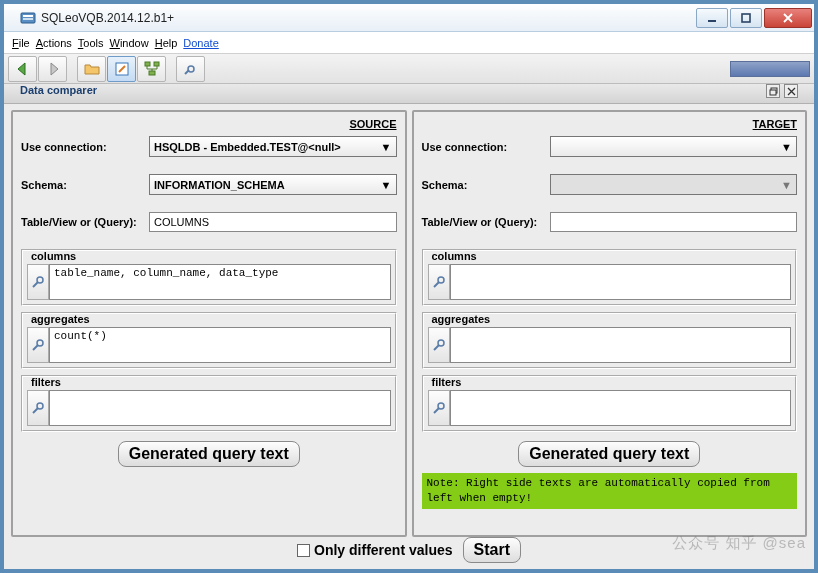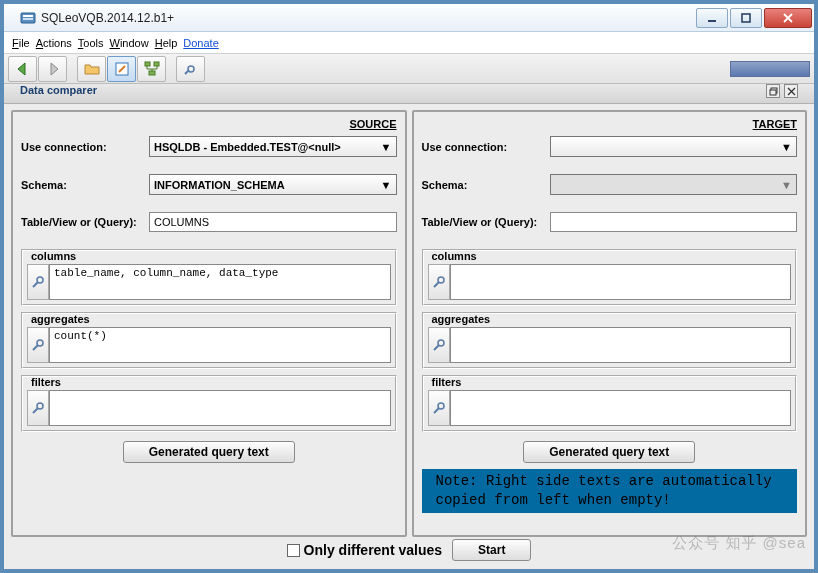--- a/index.html
+++ b/index.html
@@ -38,22 +38,22 @@
 .combo.disabled { background: #e0e0e0; color: #777; }
 .combo-arrow { position: absolute; right: 2px; top: 2px; width: 15px; height: 15px; display: flex; align-items: center; justify-content: center; }
 .text-input { flex: 1; height: 20px; border: 1px solid #888; background: #fff; padding: 0 4px; font-size: 11px; font-family: inherit; }
 .field-group { border: 2px groove #fff; padding: 0 4px 4px; margin-bottom: 6px; }
 .field-legend { font-weight: bold; margin: -1px 0 2px 4px; font-size: 11px; }
 .field-body { display: flex; }
 .wrench-box { width: 22px; background: linear-gradient(#fdfdfd,#e4e4e4); border: 1px solid #aaa; display: flex; align-items: center; justify-content: center; cursor: pointer; }
 .wrench-box svg { width: 14px; height: 14px; }
 .ta { flex: 1; height: 36px; border: 1px solid #888; background: #fff; font-family: "Courier New", monospace; font-size: 11px; padding: 2px 4px; white-space: pre; overflow: hidden; }
 .gen-btn-row { text-align: center; margin-top: 3px; }
-.btn { display: inline-block; border: 1px solid #8a8a8a; background: linear-gradient(#fdfdfd,#deddde); padding: 3px 25px; border-radius: 3px; font-weight: bold; font-size: 12px; cursor: pointer; }
-.note { margin-top: 6px; background: #0369a1; font-family: "Courier New", monospace; font-size: 14px; padding: 3px 14px; line-height: 1.35; }
+.btn { display: inline-block; border: 1px solid #8a8a8a; background: linear-gradient(#fdfdfd,#deddde); padding: 3px 10px; border-radius: 8px; font-weight: bold; font-size: 16px; cursor: pointer; }
+.note { margin-top: 6px; background: #84cc16; font-family: "Courier New", monospace; font-size: 11px; padding: 3px 5px; line-height: 1.35; }
 .bottom-bar { height: 26px; display: flex; align-items: center; justify-content: center; gap: 10px; background: #ececec; }
 .chk-label { display: flex; align-items: center; font-weight: bold; font-size: 14px; gap: 4px; }
 .chk { width: 13px; height: 13px; border: 1px solid #666; background: #fff; }
 .watermark { position: absolute; right: 12px; bottom: 20px; color: rgba(100,100,100,0.38); font-size: 15px; letter-spacing: 1px; font-family: Arial; pointer-events:none; }
 </style>
 </head>
 <body>
 
 <div class="window">
   <div class="titlebar">

